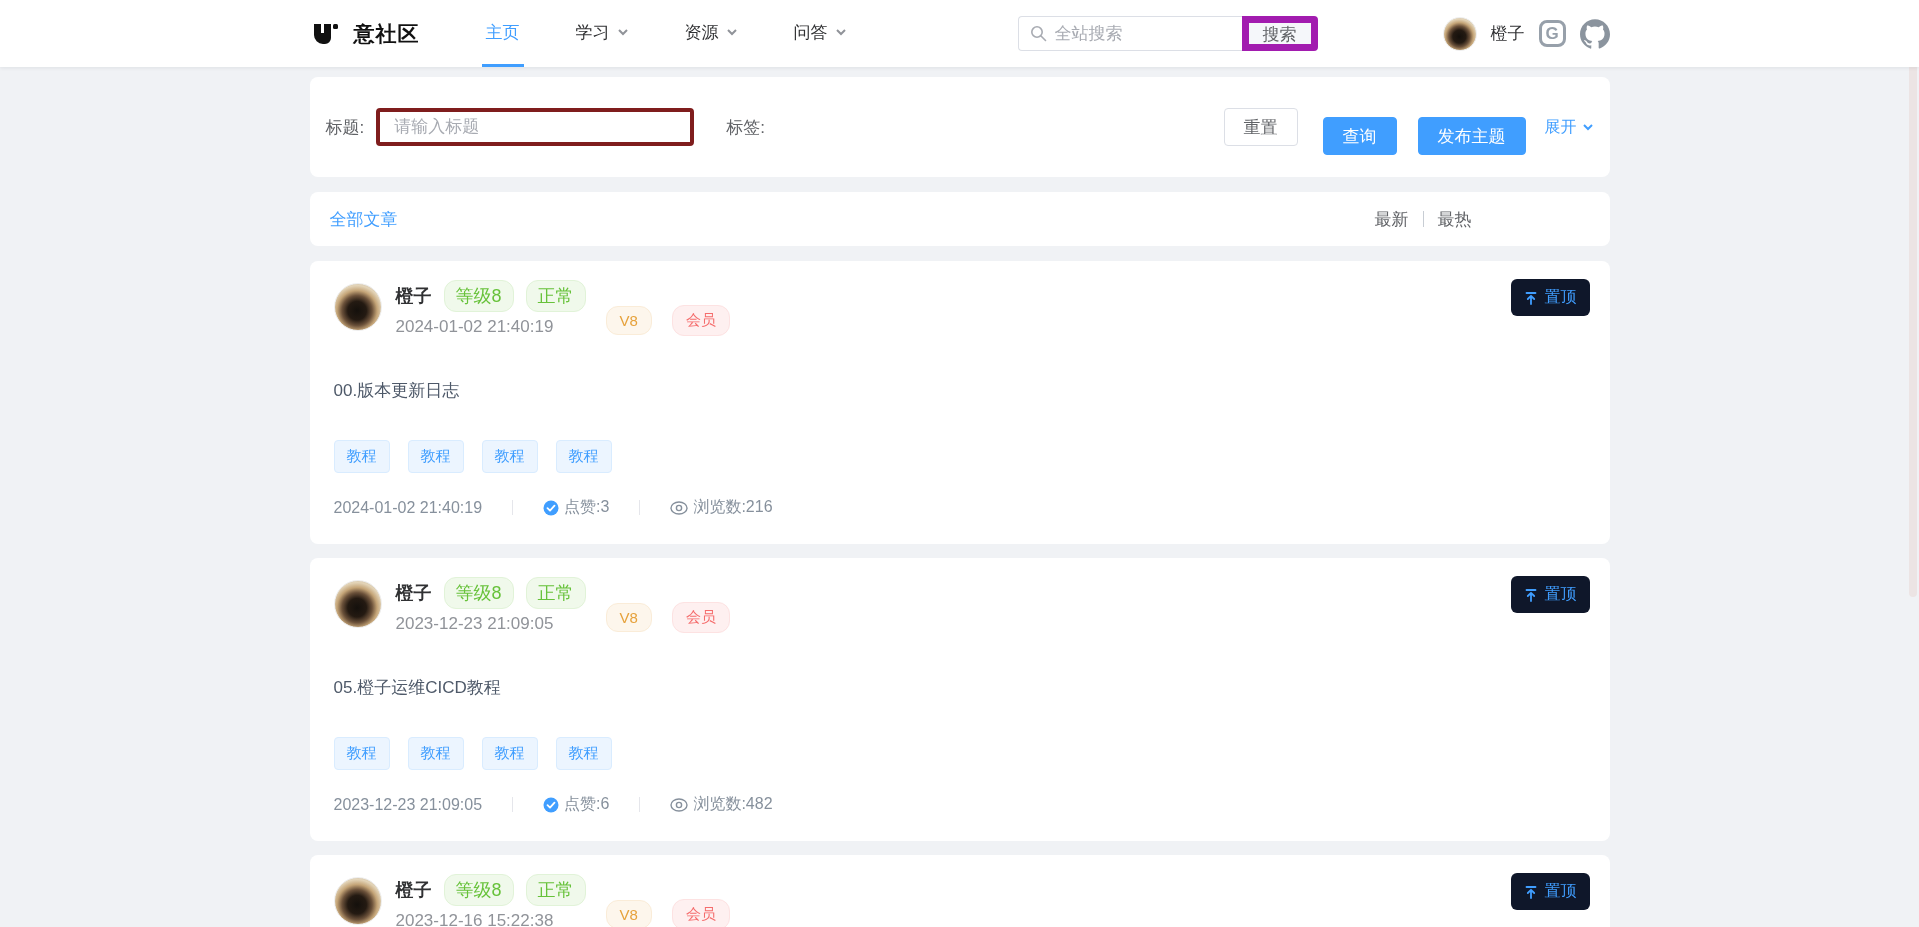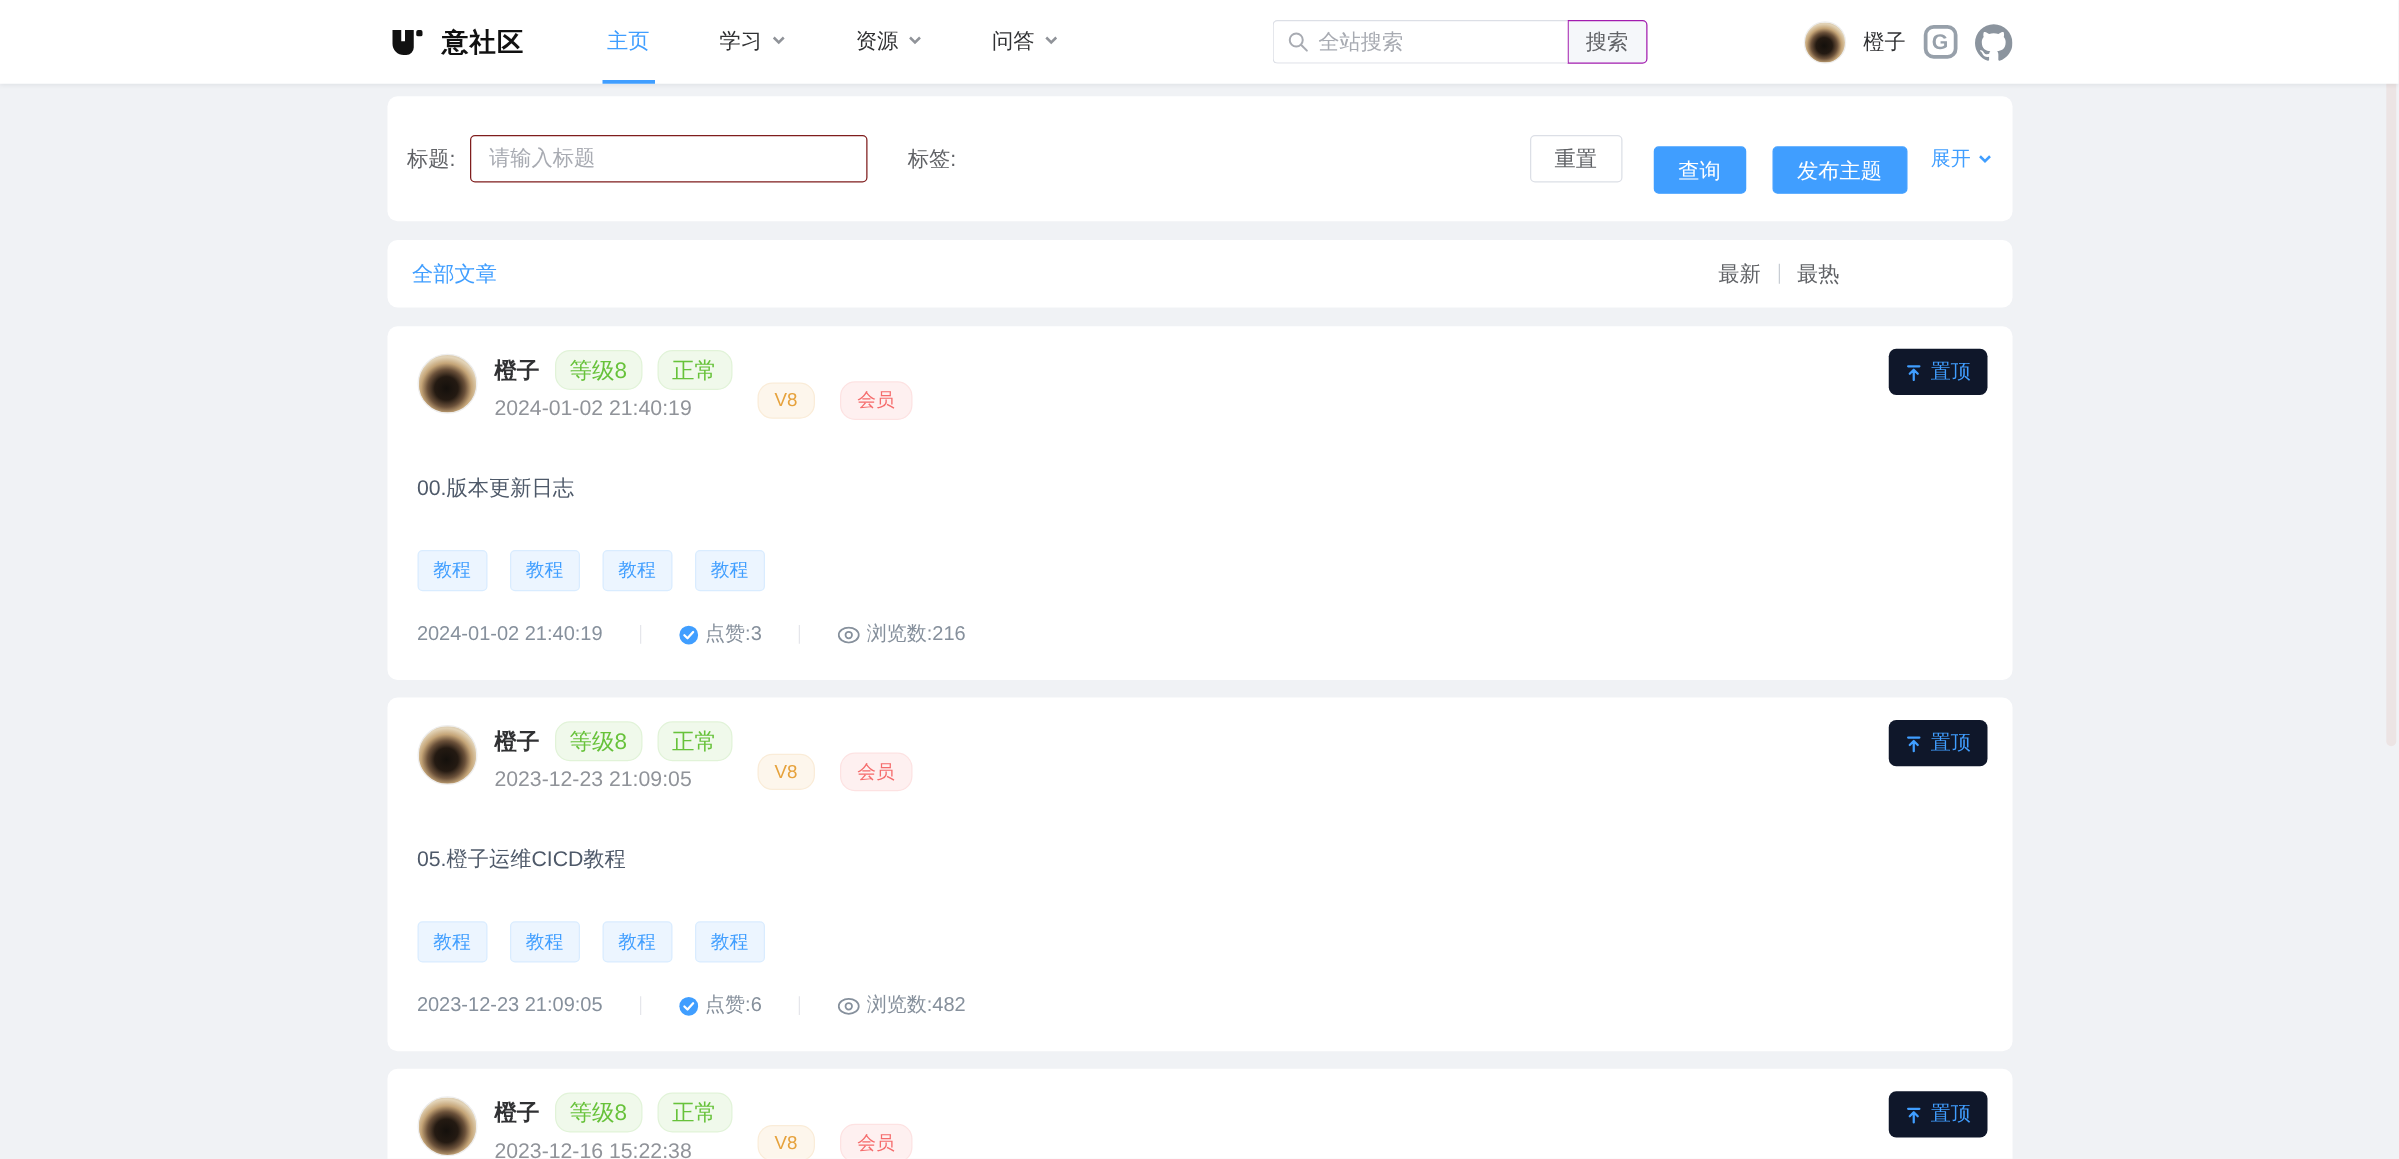--- a/index.html
+++ b/index.html
@@ -23,41 +23,41 @@
   .chev polyline { fill:none; stroke:#909399; stroke-width:2; }
   .expand-link .chev polyline { stroke:#409eff; }
 
   .search-group { margin-left:auto; display:flex; height:35px; width:300px; }
   .search-box { flex:1; position:relative; }
   .search-box input { width:100%; height:100%; border:1px solid #dcdfe6; border-right:none;
       border-radius:4px 0 0 4px; padding:0 10px 0 36px; font-size:17px; color:#606266; outline:none;
       font-family:inherit; }
   .search-box input::placeholder { color:#a8abb2; }
   .search-icon { position:absolute; left:12px; top:9px; width:17px; height:17px; }
-  .search-btn { width:64px; background:#f5f7fa; border:1px solid #a21caf; border-radius:0 4px 4px 0;
+  .search-btn { width:76px; background:#f5f7fa; border:7px solid #a21caf; border-radius:0 4px 4px 0;
       font-size:17px; color:#606266; cursor:pointer; font-family:Liberation Sans, sans-serif; }
 
   .user-cluster { display:flex; align-items:center; margin-left:125px; gap:14px; }
   .avatar { border-radius:50%;
       background:radial-gradient(circle at 48% 58%, #14100c 0%, #241a12 26%, #6b513a 42%, #c4a477 56%, #e3d4b8 70%, #cdbfa6 84%, #b8a98f 100%);
       border:1px solid #eee; }
   .avatar.sm { width:34px; height:34px; cursor:pointer; }
   .user-name { font-size:17px; color:#303133; cursor:pointer; }
   .gitee-icon { width:27px; height:27px; border:3px solid #97a0aa; border-radius:8px; color:#97a0aa;
       font-weight:bold; font-size:17px; display:flex; align-items:center; justify-content:center; cursor:pointer; }
   .github-icon { width:30px; height:30px; cursor:pointer; }
   .github-icon path { fill:#8b949e; }
 
   
   .main { padding-top:10px; }
   .card { background:#fff; border-radius:8px; }
 
   .filter-card { height:100px; display:flex; align-items:center; padding:0 16px; margin-bottom:15px; }
   .f-label { font-size:17px; color:#606266; margin-right:12px; white-space:nowrap; }
-  .f-input { width:318px; height:38px; border:1px solid #7f1d1d; border-radius:4px; padding:0 14px;
+  .f-input { width:318px; height:38px; border:4px solid #7f1d1d; border-radius:4px; padding:0 14px;
       font-size:17px; color:#606266; outline:none; font-family:inherit; }
   .f-input::placeholder { color:#a8abb2; }
   .f-gap { width:32px; }
   .btns { margin-left:auto; display:flex; align-items:center; }
   .btn { height:38px; border-radius:4px; font-size:17px; cursor:pointer; font-family:Liberation Serif, serif; padding:0 19px; }
   .btn-plain { background:#fff; border:1px solid #dcdfe6; color:#606266; margin-right:25px; }
   .btn-primary { background:#409eff; border:1px solid #409eff; color:#fff;margin-top:18px; }
   .btn-query { margin-right:21px; }
   .btn-publish { margin-right:19px; }
   .expand-link { display:flex; align-items:center; gap:5px; color:#409eff; font-size:16px; cursor:pointer; }

